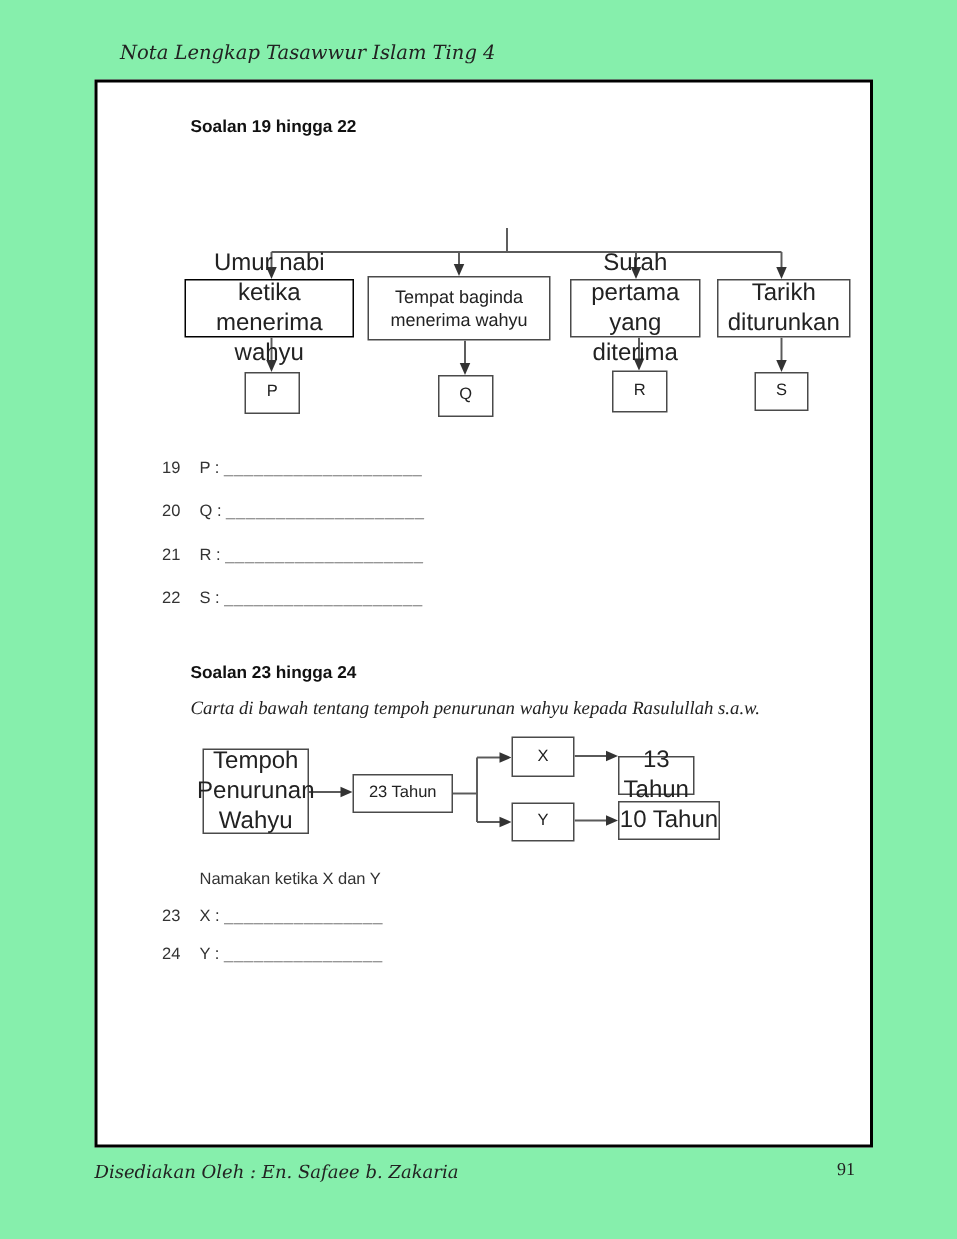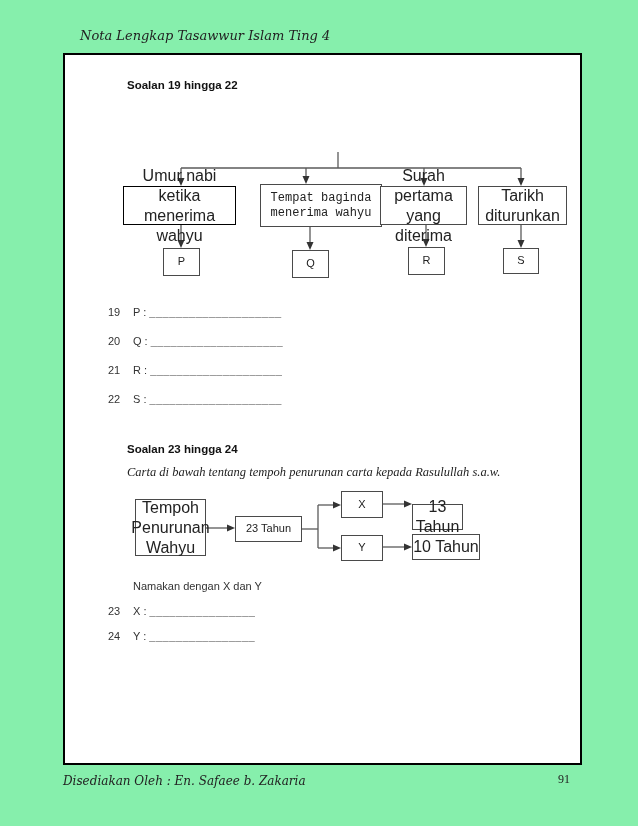--- a/index.html
+++ b/index.html
@@ -67,21 +67,21 @@
       <polygon points="235,528 227,524.5 227,531.5"></polygon>
       <polygon points="341,505 333,501.5 333,508.5"></polygon>
       <polygon points="341,548 333,544.5 333,551.5"></polygon>
       <polygon points="412,504 404,500.5 404,507.5"></polygon>
       <polygon points="412,547 404,543.5 404,550.5"></polygon>
     </g>
   </svg>
 
   <div class="node node-dark" style="left:123px;top:186px;width:113px;height:39px;">Umur nabi ketika
 menerima wahyu</div>
-  <div class="node" style="left:260px;top:184px;width:122px;height:43px;font-size:12px;font-family:Liberation Mono, monospace;">Tempat baginda
+  <div class="node" style="left:245px;top:184px;width:122px;height:43px;font-size:12px;">Tempat baginda
 menerima wahyu</div>
   <div class="node" style="left:478px;top:186px;width:89px;height:39px;">Tarikh
 diturunkan</div>
   <div class="node" style="left:380px;top:186px;width:87px;height:39px;">Surah pertama
 yang diterima</div>
   <div class="node node-leaf" style="left:163px;top:248px;width:37px;height:28px;">P</div>
   <div class="node node-leaf" style="left:292px;top:250px;width:37px;height:28px;">Q</div>
   <div class="node node-leaf" style="left:408px;top:247px;width:37px;height:28px;">R</div>
   <div class="node node-leaf" style="left:503px;top:248px;width:36px;height:26px;">S</div>
 
@@ -96,32 +96,32 @@
   <div class="answer-row" style="left:108px;top:364px;">
     <span class="answer-num">21</span><span class="answer-label">R :</span>
     <span class="blank">____________________</span>
   </div>
   <div class="answer-row" style="left:108px;top:393px;">
     <span class="answer-num">22</span><span class="answer-label">S :</span>
     <span class="blank">____________________</span>
   </div>
 
   <div class="abs heading" style="left:127px;top:443px;">Soalan 23 hingga 24</div>
-  <div class="abs instruction" style="left:127px;top:465px;">Carta di bawah tentang tempoh penurunan carta kepada Rasulullah s.a.w.</div>
+  <div class="abs instruction" style="left:127px;top:465px;">Carta di bawah tentang tempoh penurunan wahyu kepada Rasulullah s.a.w.</div>
 
   <div class="node" style="left:135px;top:499px;width:71px;height:57px;">Tempoh
 Penurunan
 Wahyu</div>
   <div class="node node-leaf" style="left:235px;top:516px;width:67px;height:26px;">23 Tahun</div>
   <div class="node node-leaf" style="left:341px;top:491px;width:42px;height:27px;">X</div>
   <div class="node" style="left:412px;top:504px;width:51px;height:26px;">13 Tahun</div>
   <div class="node node-leaf" style="left:341px;top:535px;width:42px;height:26px;">Y</div>
   <div class="node" style="left:412px;top:534px;width:68px;height:26px;">10 Tahun</div>
 
-  <div class="abs" style="left:133px;top:580px;font-size:11px;color:#333;">Namakan dengan X dan Y</div>
+  <div class="abs" style="left:133px;top:580px;font-size:11px;color:#333;">Namakan ketika X dan Y</div>
 
   <div class="answer-row" style="left:108px;top:605px;">
     <span class="answer-num">23</span><span class="answer-label">X :</span>
     <span class="blank">________________</span>
   </div>
   <div class="answer-row" style="left:108px;top:630px;">
     <span class="answer-num">24</span><span class="answer-label">Y :</span>
     <span class="blank">________________</span>
   </div>
 

